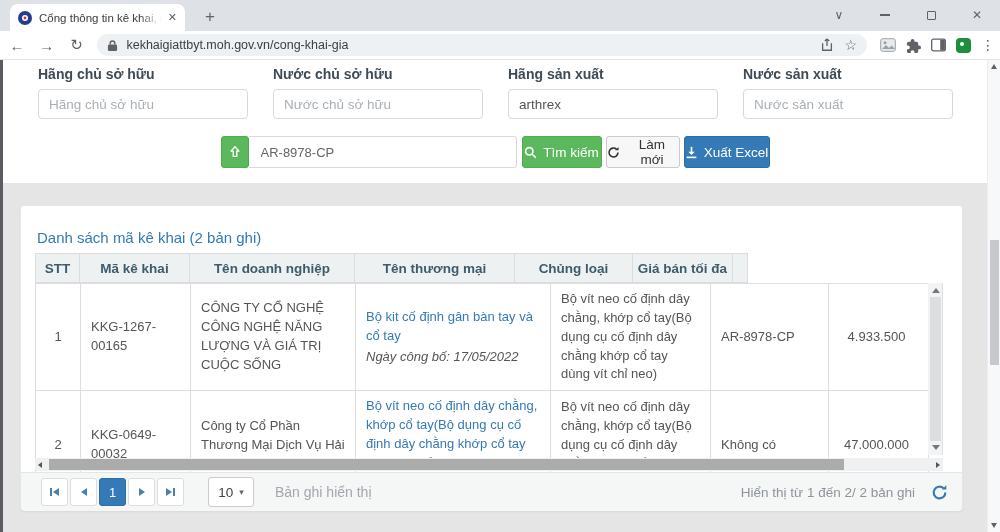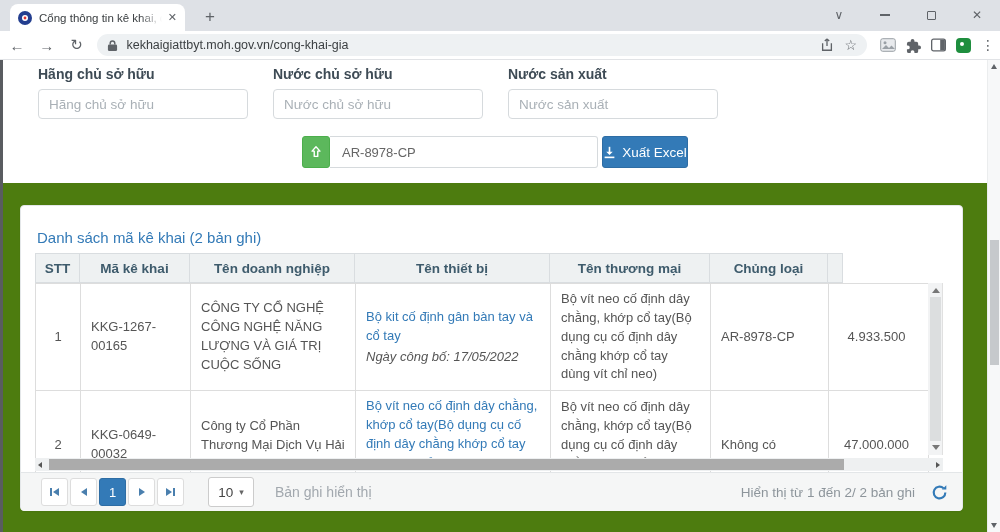--- a/index.html
+++ b/index.html
@@ -32,21 +32,21 @@
   .omni-ic { margin-left:10px; display:flex; align-items:center; color:#5f6368; }
   .star { font-size:14px; color:#5f6368; margin-left:10px; }
   .tb-right { display:flex; align-items:center; margin-left:8px; }
   .tb-right > div { width:24px; height:24px; display:flex; align-items:center; justify-content:center; margin-left:1px; }
   .dots { font-size:14px; color:#5f6368; letter-spacing:0; }
   .green-ext { width:15px; height:15px; border-radius:4px; background:#1e8e3e; position:relative; }
   .green-ext:after { content:""; position:absolute; left:4px; top:4px; width:4px; height:4px;
                      border-radius:50%; background:#fff; }
 
   
-  .page { position:absolute; left:0; top:60px; width:1000px; height:472px; background:#4d7c0f; }
+  .page { position:absolute; left:0; top:60px; width:1000px; height:472px; background:#e5e5e5; }
   .left-edge { position:absolute; left:0; top:0; width:3px; height:472px; background:#595c60; }
 
   .form-card { position:absolute; left:3px; top:0; width:984px; height:123px; background:#fff; }
   .fields { position:absolute; left:35px; top:6px; display:grid;
             grid-template-columns:repeat(4,210px); column-gap:25px; }
   .fld label { display:block; font-size:14px; font-weight:bold; color:#3e4b55; margin-bottom:7px; }
   .fld input { width:100%; height:30px; border:1px solid #d6dadd; border-radius:4px; padding:0 10px;
                font-size:13.5px; color:#555; font-family:inherit; background:#fff; outline:none; }
   .fld input::placeholder { color:#a9b0b6; }
   .search-row { position:absolute; left:0; top:76px; width:984px; display:flex; justify-content:center; }
@@ -190,53 +190,71 @@
     <div class="fields">
       <div class="fld">
         <label>Hãng chủ sở hữu</label>
         <input placeholder="Hãng chủ sở hữu" style="">
       </div>
       <div class="fld">
         <label>Nước chủ sở hữu</label>
         <input placeholder="Nước chủ sở hữu" style="">
       </div>
       <div class="fld">
+        <label>Hãng sản xuất</label>
+        <input value="arthrex" style="">
+      </div>
+      <div class="fld">
         <label>Nước sản xuất</label>
         <input placeholder="Nước sản xuất" style="">
       </div>
     </div>
 
     <div class="search-row">
       <button class="btn btn-upload">
         <svg width="14" height="14" viewBox="0 0 16 16">
             <path d="M8 2l4.5 5H10v6H6V7H3.5z" fill="none" stroke="#fff" stroke-width="1.6" stroke-linejoin="round"></path>
           </svg>
       </button>
       <input class="search-input" value="AR-8978-CP" style="">
+      <button class="btn btn-search">
+        <svg width="13" height="13" viewBox="0 0 16 16">
+            <circle cx="6.5" cy="6.5" r="4.5" fill="none" stroke="#fff" stroke-width="2"></circle>
+            <line x1="10.2" y1="10.2" x2="14.5" y2="14.5" stroke="#fff" stroke-width="2"></line>
+          </svg>
+        <span>Tìm kiếm</span>
+      </button>
+      <button class="btn btn-reset">
+        <svg width="13" height="13" viewBox="0 0 16 16">
+            <path d="M13.5 8a5.5 5.5 0 1 1-1.7-3.95" fill="none" stroke="#333" stroke-width="2"></path>
+            <path d="M14.3 1.2v4h-4z" fill="#333"></path>
+          </svg>
+        <span>Làm mới</span>
+      </button>
       <button class="btn btn-excel">
         <svg width="13" height="13" viewBox="0 0 16 16">
             <path d="M8 1v7" stroke="#fff" stroke-width="2"></path>
             <path d="M4 7l4 4.2L12 7z" fill="#fff"></path>
             <path d="M2 13h12v2H2z" fill="#fff"></path>
           </svg>
         <span>Xuất Excel</span>
       </button>
     </div>
   </div>
 
   <div class="table-card">
     <div class="card-title">Danh sách mã kê khai (2 bản ghi)</div>
 
     <div class="thead">
       <div class="th" style="width:45px">STT</div>
       <div class="th" style="width:110px">Mã kê khai</div>
       <div class="th" style="width:165px">Tên doanh nghiệp</div>
-      <div class="th" style="width:195px">Tên thiết bị</div>
       <div class="th" style="width:160px">Tên thương mại</div>
       <div class="th" style="width:118px">Chủng loại</div>
+      <div class="th" style="width:100px">Giá bán tối đa</div>
       <div class="th" style="width:15px"></div>
     </div>
 
     <table class="tbl">
       <colgroup>
         <col style="width:45px">
           <col style="width:110px">
           <col style="width:165px">
           <col style="width:195px">
         <col style="width:160px">

